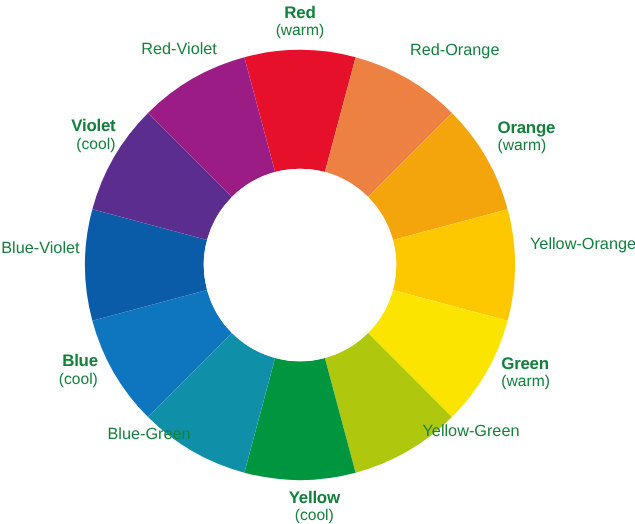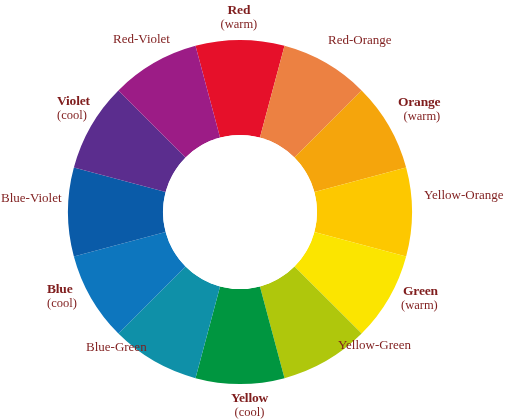--- a/index.html
+++ b/index.html
@@ -13,36 +13,36 @@
   #wheel-stage{
     position:absolute;left:0;top:0;width:508px;height:419px;
   }
   svg#color-wheel{
     position:absolute;left:0;top:0;
     width:508px;height:419px;
     display:block;
   }
   .wheel-label{
     position:absolute;
-    font-family:Liberation Serif, serif;
+    font-family:Liberation Sans, sans-serif;
     font-size:13px;
-    color:#7f1d1d;
+    color:#15803d;
     line-height:1.12;
     white-space:nowrap;
   }
   .wheel-label.primary .lbl-name{
     font-weight:bold;
     font-size:13.5px;
     letter-spacing:-0.2px;
   }
   .wheel-label .lbl-name{display:block;}
   .wheel-label .lbl-temp{display:block;font-size:12.5px;font-weight:normal;}
   .wheel-label.ctr{text-align:center;}
-  .wheel-label.lft{text-align:left;}
-  .wheel-label.rgt{text-align:right;}
+  .wheel-label.lft{text-align:right;}
+  .wheel-label.rgt{text-align:left;}
 </style>
 </head>
 <body>
 
 <div id="wheel-stage">
   <svg id="color-wheel" viewBox="0 0 508 419">
     <g id="segments-group">
         <path d="M 195.48 45.86 A 172 172 0 0 1 284.52 45.86 L 259.93 137.62 A 77 77 0 0 0 220.07 137.62 Z" fill="#E6102A"></path>
         <path d="M 284.52 45.86 A 172 172 0 0 1 361.62 90.38 L 294.45 157.55 A 77 77 0 0 0 259.93 137.62 Z" fill="#EC8142"></path>
         <path d="M 361.62 90.38 A 172 172 0 0 1 406.14 167.48 L 314.38 192.07 A 77 77 0 0 0 294.45 157.55 Z" fill="#F5A50C"></path>

